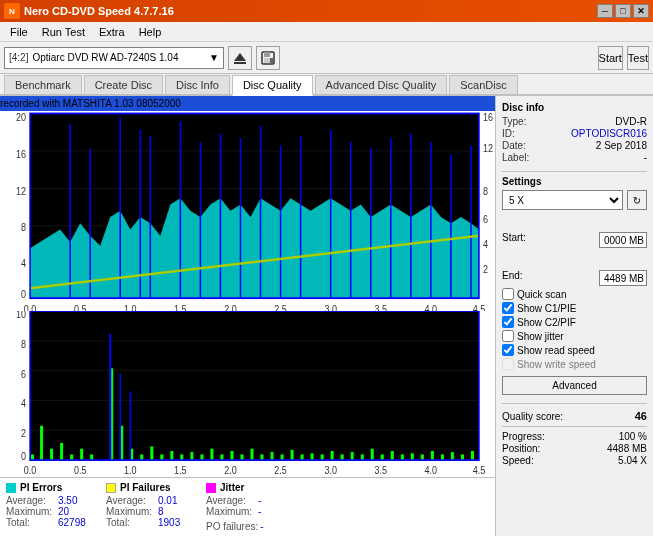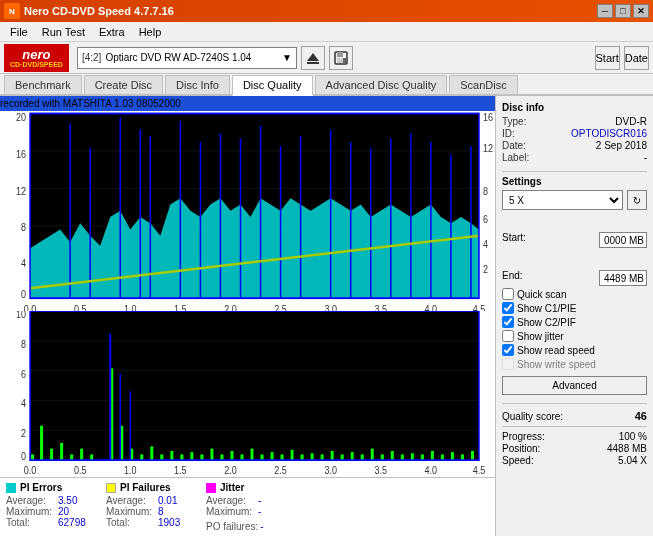--- a/index.html
+++ b/index.html
@@ -83,24 +83,20 @@
 
 <div class="menu-bar">
   <span class="menu-item">File</span>
   <span class="menu-item">Run Test</span>
   <span class="menu-item">Extra</span>
   <span class="menu-item">Help</span>
 </div>
 
 <div class="toolbar">
 
-  <div style="background:#cc0000; padding:2px 6px; display:flex; flex-direction:column; align-items:center; height:28px; justify-content:center; margin-right:4px;">
-    <div style="color:white; font-weight:bold; font-size:13px; font-style:italic; line-height:1;">nero</div>
-    <div style="color:#ffcc00; font-size:7px; font-weight:bold; line-height:1;">CD·DVD/SPEED</div>
-  </div>
 
   <div class="drive-select">
     <span style="color:#333; font-size:10px; margin-right:4px;">[4:2]</span>
     <span style="flex:1; font-size:10px;">Optiarc DVD RW AD-7240S 1.04</span>
     <span style="font-size:10px;">▼</span>
   </div>
 
   <div class="toolbar-icon-btn" title="Eject">
     <svg width="14" height="14" viewBox="0 0 14 14">
         <polygon points="7,2 13,10 1,10" fill="#333"></polygon>
@@ -112,21 +108,21 @@
         <rect x="1" y="1" width="12" height="12" rx="1" fill="none" stroke="#333" stroke-width="1.5"></rect>
         <rect x="3" y="1" width="6" height="5" fill="#999"></rect>
         <rect x="9" y="7" width="3" height="5" fill="#666"></rect>
         <rect x="3" y="7" width="6" height="5" fill="#ccc"></rect>
       </svg>
   </div>
 
   <div style="flex:1;"></div>
 
   <button class="toolbar-btn">Start</button>
-  <button class="toolbar-btn">Date</button>
+  <button class="toolbar-btn">Test</button>
 </div>
 
 <div class="tab-bar">
   <div class="tab">Benchmark</div>
   <div class="tab">Create Disc</div>
   <div class="tab">Disc Info</div>
   <div class="tab active">Disc Quality</div>
   <div class="tab">Advanced Disc Quality</div>
   <div class="tab">ScanDisc</div>
 </div>

